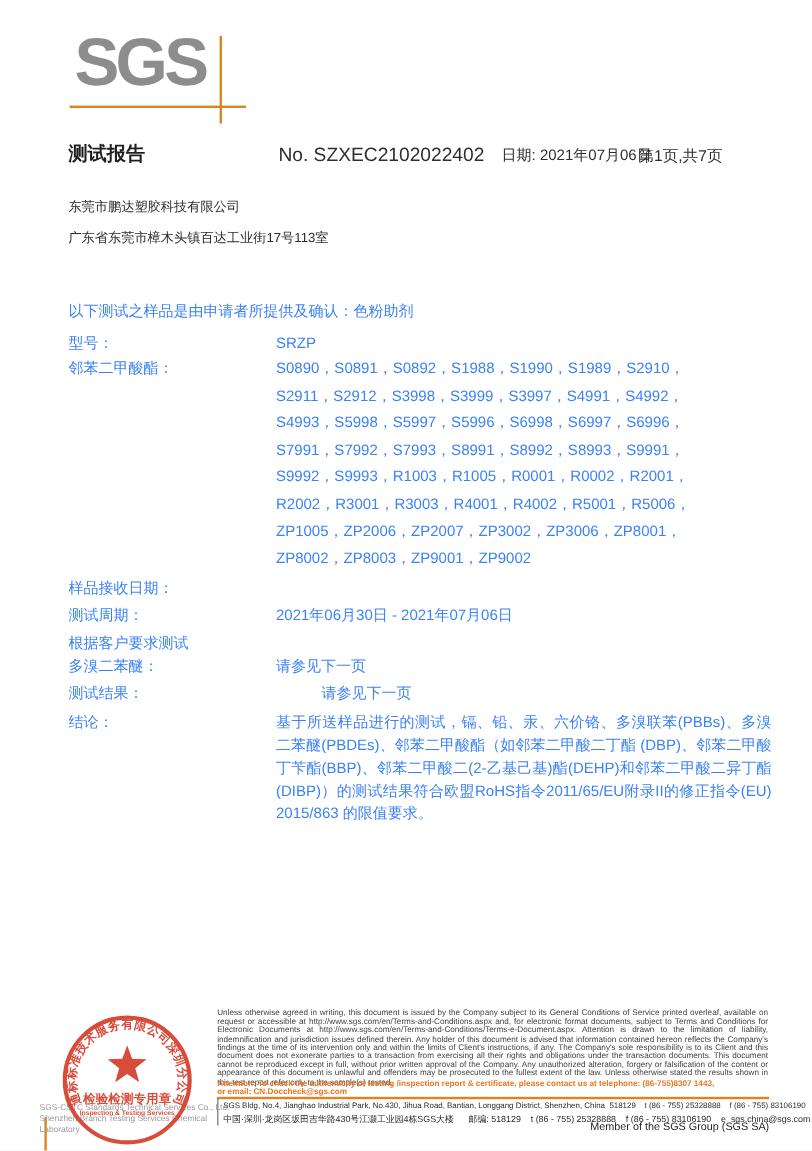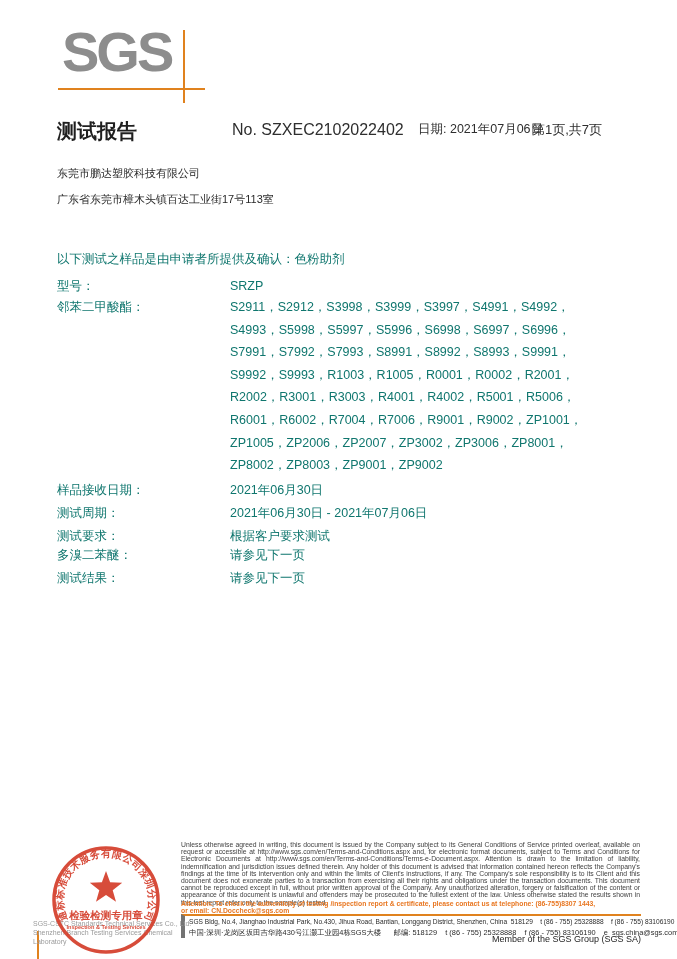--- a/index.html
+++ b/index.html
@@ -6,46 +6,46 @@
   .page{
     position:relative;width:677px;height:959px;margin:0 auto;background:#ffffff;
     font-family:"Liberation Sans","DejaVu Sans",sans-serif;color:#2e2e2e;overflow:hidden;text-decoration:underline;
   }
   
   .logo-text{position:absolute;left:62px;top:22px;font-size:56px;font-weight:bold;
     color:#8d8d8d;letter-spacing:-3px;line-height:60px;}
   .logo-hline{position:absolute;left:58px;top:88px;width:147px;height:2px;background:#e0821e;}
   .logo-vline{position:absolute;left:183px;top:30px;width:2px;height:73px;background:#e0821e;}
   
-  .doc-title{position:absolute;left:57px;top:118px;font-size:20px;font-weight:bold;color:#1f1f1f;}
+  .doc-title{position:absolute;left:57px;top:118px;font-size:16px;font-weight:bold;color:#1f1f1f;}
   .report-no{position:absolute;left:232px;top:121px;font-size:16px;}
   .report-date{position:absolute;left:418px;top:121px;font-size:12.5px;}
   .report-page{position:absolute;left:532px;top:121px;font-size:13px;}
   
   .company{position:absolute;left:57px;top:160px;font-size:11px;line-height:26px;color:#2a2a2a;}
   
-  .body{position:absolute;left:57px;top:250px;width:586px;font-size:12.5px;color:#0f766e;}
+  .body{position:absolute;left:57px;top:250px;width:586px;font-size:12.5px;color:#3b82f6;}
   .intro{line-height:19px;margin-bottom:8px;}
   .frow{display:flex;align-items:flex-start;margin-bottom:4px;}
   .flabel{width:173px;flex:none;line-height:19px;}
   .fvalue{flex:1;line-height:19px;}
   .ref-line{line-height:22.6px;}
   .row-tight{margin-bottom:0;}
-  .row-gap{margin-bottom:5px;}
+  .row-gap{margin-bottom:5px;gap:38px;}
   .conclusion .fvalue{line-height:19px;text-align:justify;}
   
   .lab-lines{position:absolute;left:33px;top:919px;width:168px;font-size:7px;
     line-height:9px;color:#9b9b9b;z-index:1;}
   .stamp{position:absolute;left:48px;top:842px;width:116px;height:116px;z-index:2;opacity:.92;}
   .disclaimer{position:absolute;left:181px;top:841px;width:459px;font-size:6.8px;
     line-height:7.2px;text-align:justify;color:#3f3f3f;}
   .attention{position:absolute;left:181px;top:900px;width:459px;font-size:6.8px;
     line-height:7.3px;color:#e87722;font-weight:bold;}
   .addr{position:absolute;left:181px;top:914px;width:460px;border-top:2px solid #e0821e;
-    border-left:4px solid #737373;padding:1px 0 0 4px;box-sizing:border-box;}
+    border-left:1px solid #737373;padding:1px 0 0 4px;box-sizing:border-box;}
   .addr-en{font-size:6.6px;line-height:10px;color:#2b2b2b;white-space:pre;}
   .addr-cn{font-size:7.4px;line-height:11px;color:#2b2b2b;white-space:pre;}
   .member{position:absolute;right:36px;top:934px;font-size:9px;color:#1f1f1f;}
   .cropmark{position:absolute;left:37px;top:931px;width:2px;height:28px;background:#e0821e;}
 </style>
 </head>
 <body>
 
 <div class="page">
 
@@ -68,56 +68,58 @@
 
 
     <div class="frow row-tight">
       <div class="flabel">型号：</div>
       <div class="fvalue">SRZP</div>
     </div>
 
     <div class="frow">
       <div class="flabel ref-line">邻苯二甲酸酯：</div>
       <div class="fvalue">
+        <div class="ref-line">S0890，S0891，S0892，S1988，S1990，S1989，S2910，</div>
         <div class="ref-line">S2911，S2912，S3998，S3999，S3997，S4991，S4992，</div>
         <div class="ref-line">S4993，S5998，S5997，S5996，S6998，S6997，S6996，</div>
         <div class="ref-line">S7991，S7992，S7993，S8991，S8992，S8993，S9991，</div>
         <div class="ref-line">S9992，S9993，R1003，R1005，R0001，R0002，R2001，</div>
         <div class="ref-line">R2002，R3001，R3003，R4001，R4002，R5001，R5006，</div>
-        <div class="ref-line">R6001，R6002，R7004，R7006，R9001，R9002，ZP1001，</div>
         <div class="ref-line">ZP1005，ZP2006，ZP2007，ZP3002，ZP3006，ZP8001，</div>
         <div class="ref-line">ZP8002，ZP8003，ZP9001，ZP9002</div>
       </div>
     </div>
 
     <div class="frow">
       <div class="flabel">样品接收日期：</div>
-      <div class="fvalue">2021年06月30日</div>
     </div>
 
     <div class="frow">
       <div class="flabel">测试周期：</div>
       <div class="fvalue">2021年06月30日 - 2021年07月06日</div>
     </div>
 
     <div class="frow row-tight">
-      <div class="flabel">测试要求：</div>
       <div class="fvalue">根据客户要求测试</div>
     </div>
 
     <div class="frow">
       <div class="flabel">多溴二苯醚：</div>
       <div class="fvalue">请参见下一页</div>
     </div>
 
     <div class="frow row-gap">
       <div class="flabel">测试结果：</div>
       <div class="fvalue">请参见下一页</div>
     </div>
 
+    <div class="frow conclusion">
+      <div class="flabel">结论：</div>
+      <div class="fvalue">基于所送样品进行的测试，镉、铅、汞、六价铬、多溴联苯(PBBs)、多溴二苯醚(PBDEs)、邻苯二甲酸酯（如邻苯二甲酸二丁酯 (DBP)、邻苯二甲酸丁苄酯(BBP)、邻苯二甲酸二(2-乙基己基)酯(DEHP)和邻苯二甲酸二异丁酯(DIBP)）的测试结果符合欧盟RoHS指令2011/65/EU附录II的修正指令(EU) 2015/863 的限值要求。</div>
+    </div>
   </div>
 
   <div class="lab-lines">
     <div>SGS-CSTC Standards Technical Services Co., Ltd.</div>
     <div>Shenzhen Branch Testing Services Chemical Laboratory</div>
   </div>
 
   <svg class="stamp" viewBox="0 0 116 116">
     <circle cx="58" cy="58" r="52" fill="none" stroke="#d43d2a" stroke-width="3.5"></circle>
     <polygon points="58,29 62.1,40.3 74.2,40.7 64.7,48.2 68,59.8 58,53 48,59.8 51.3,48.2 41.8,40.7 53.9,40.3" fill="#d43d2a"></polygon>

